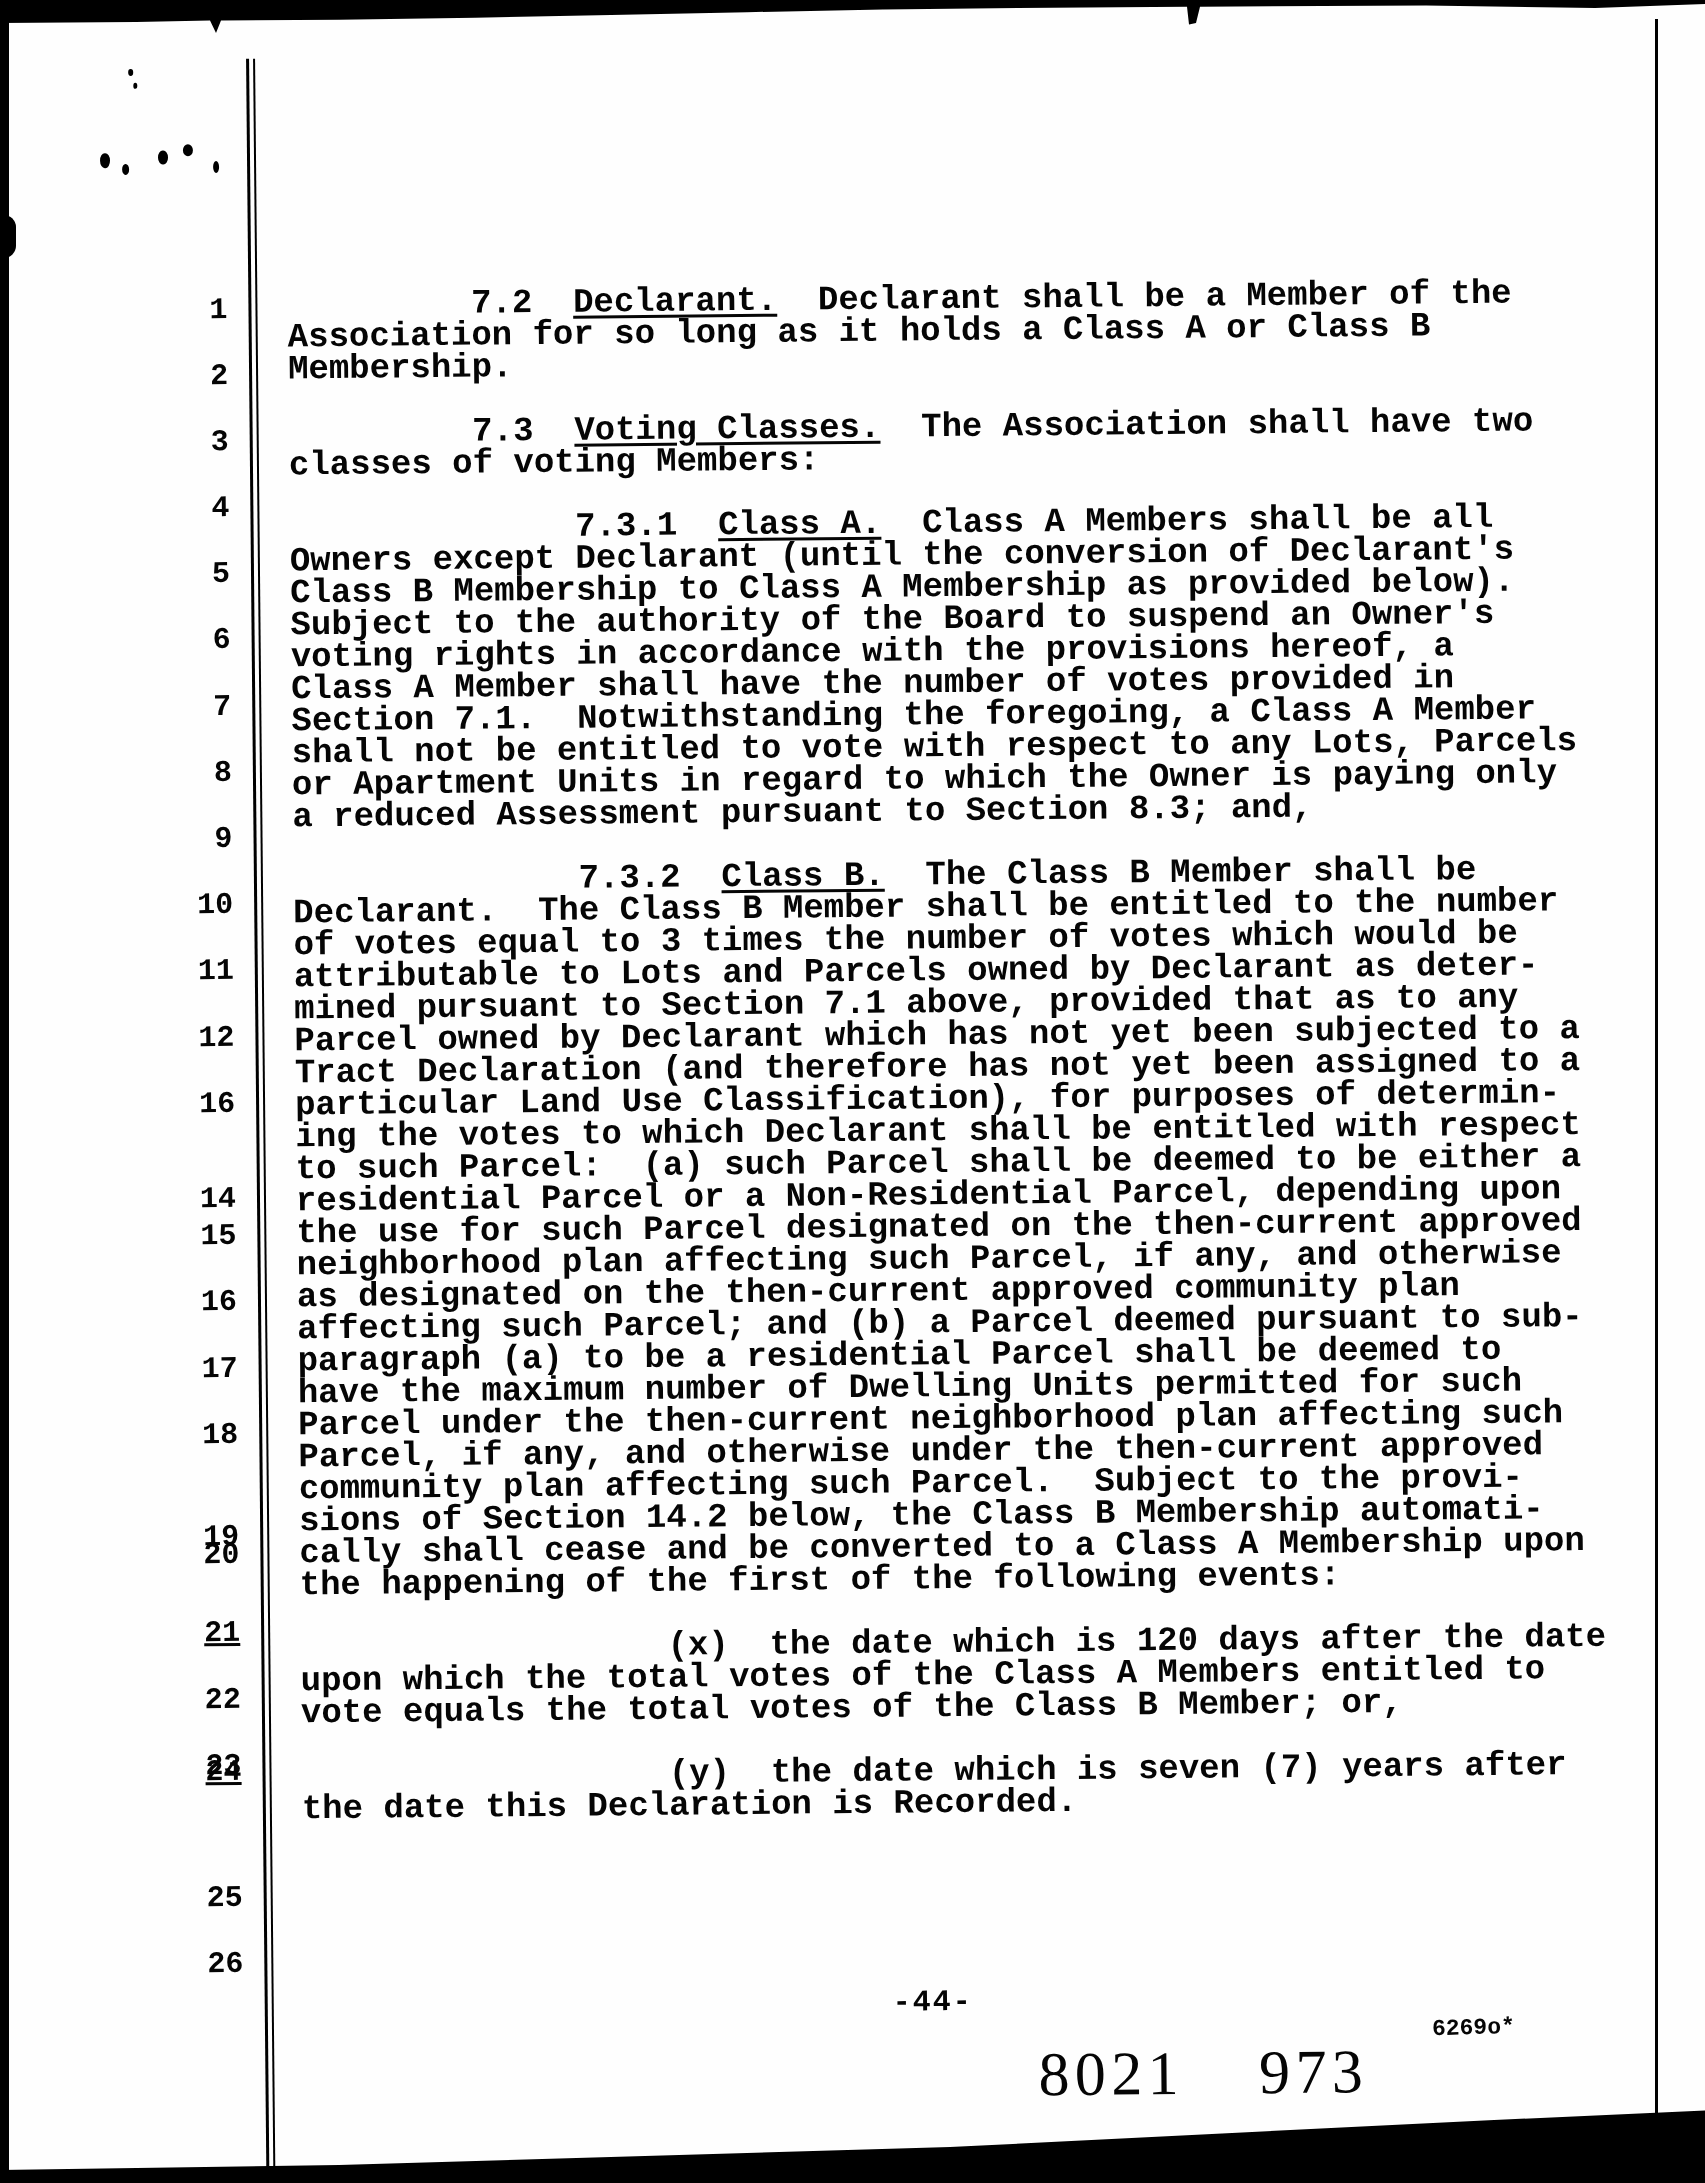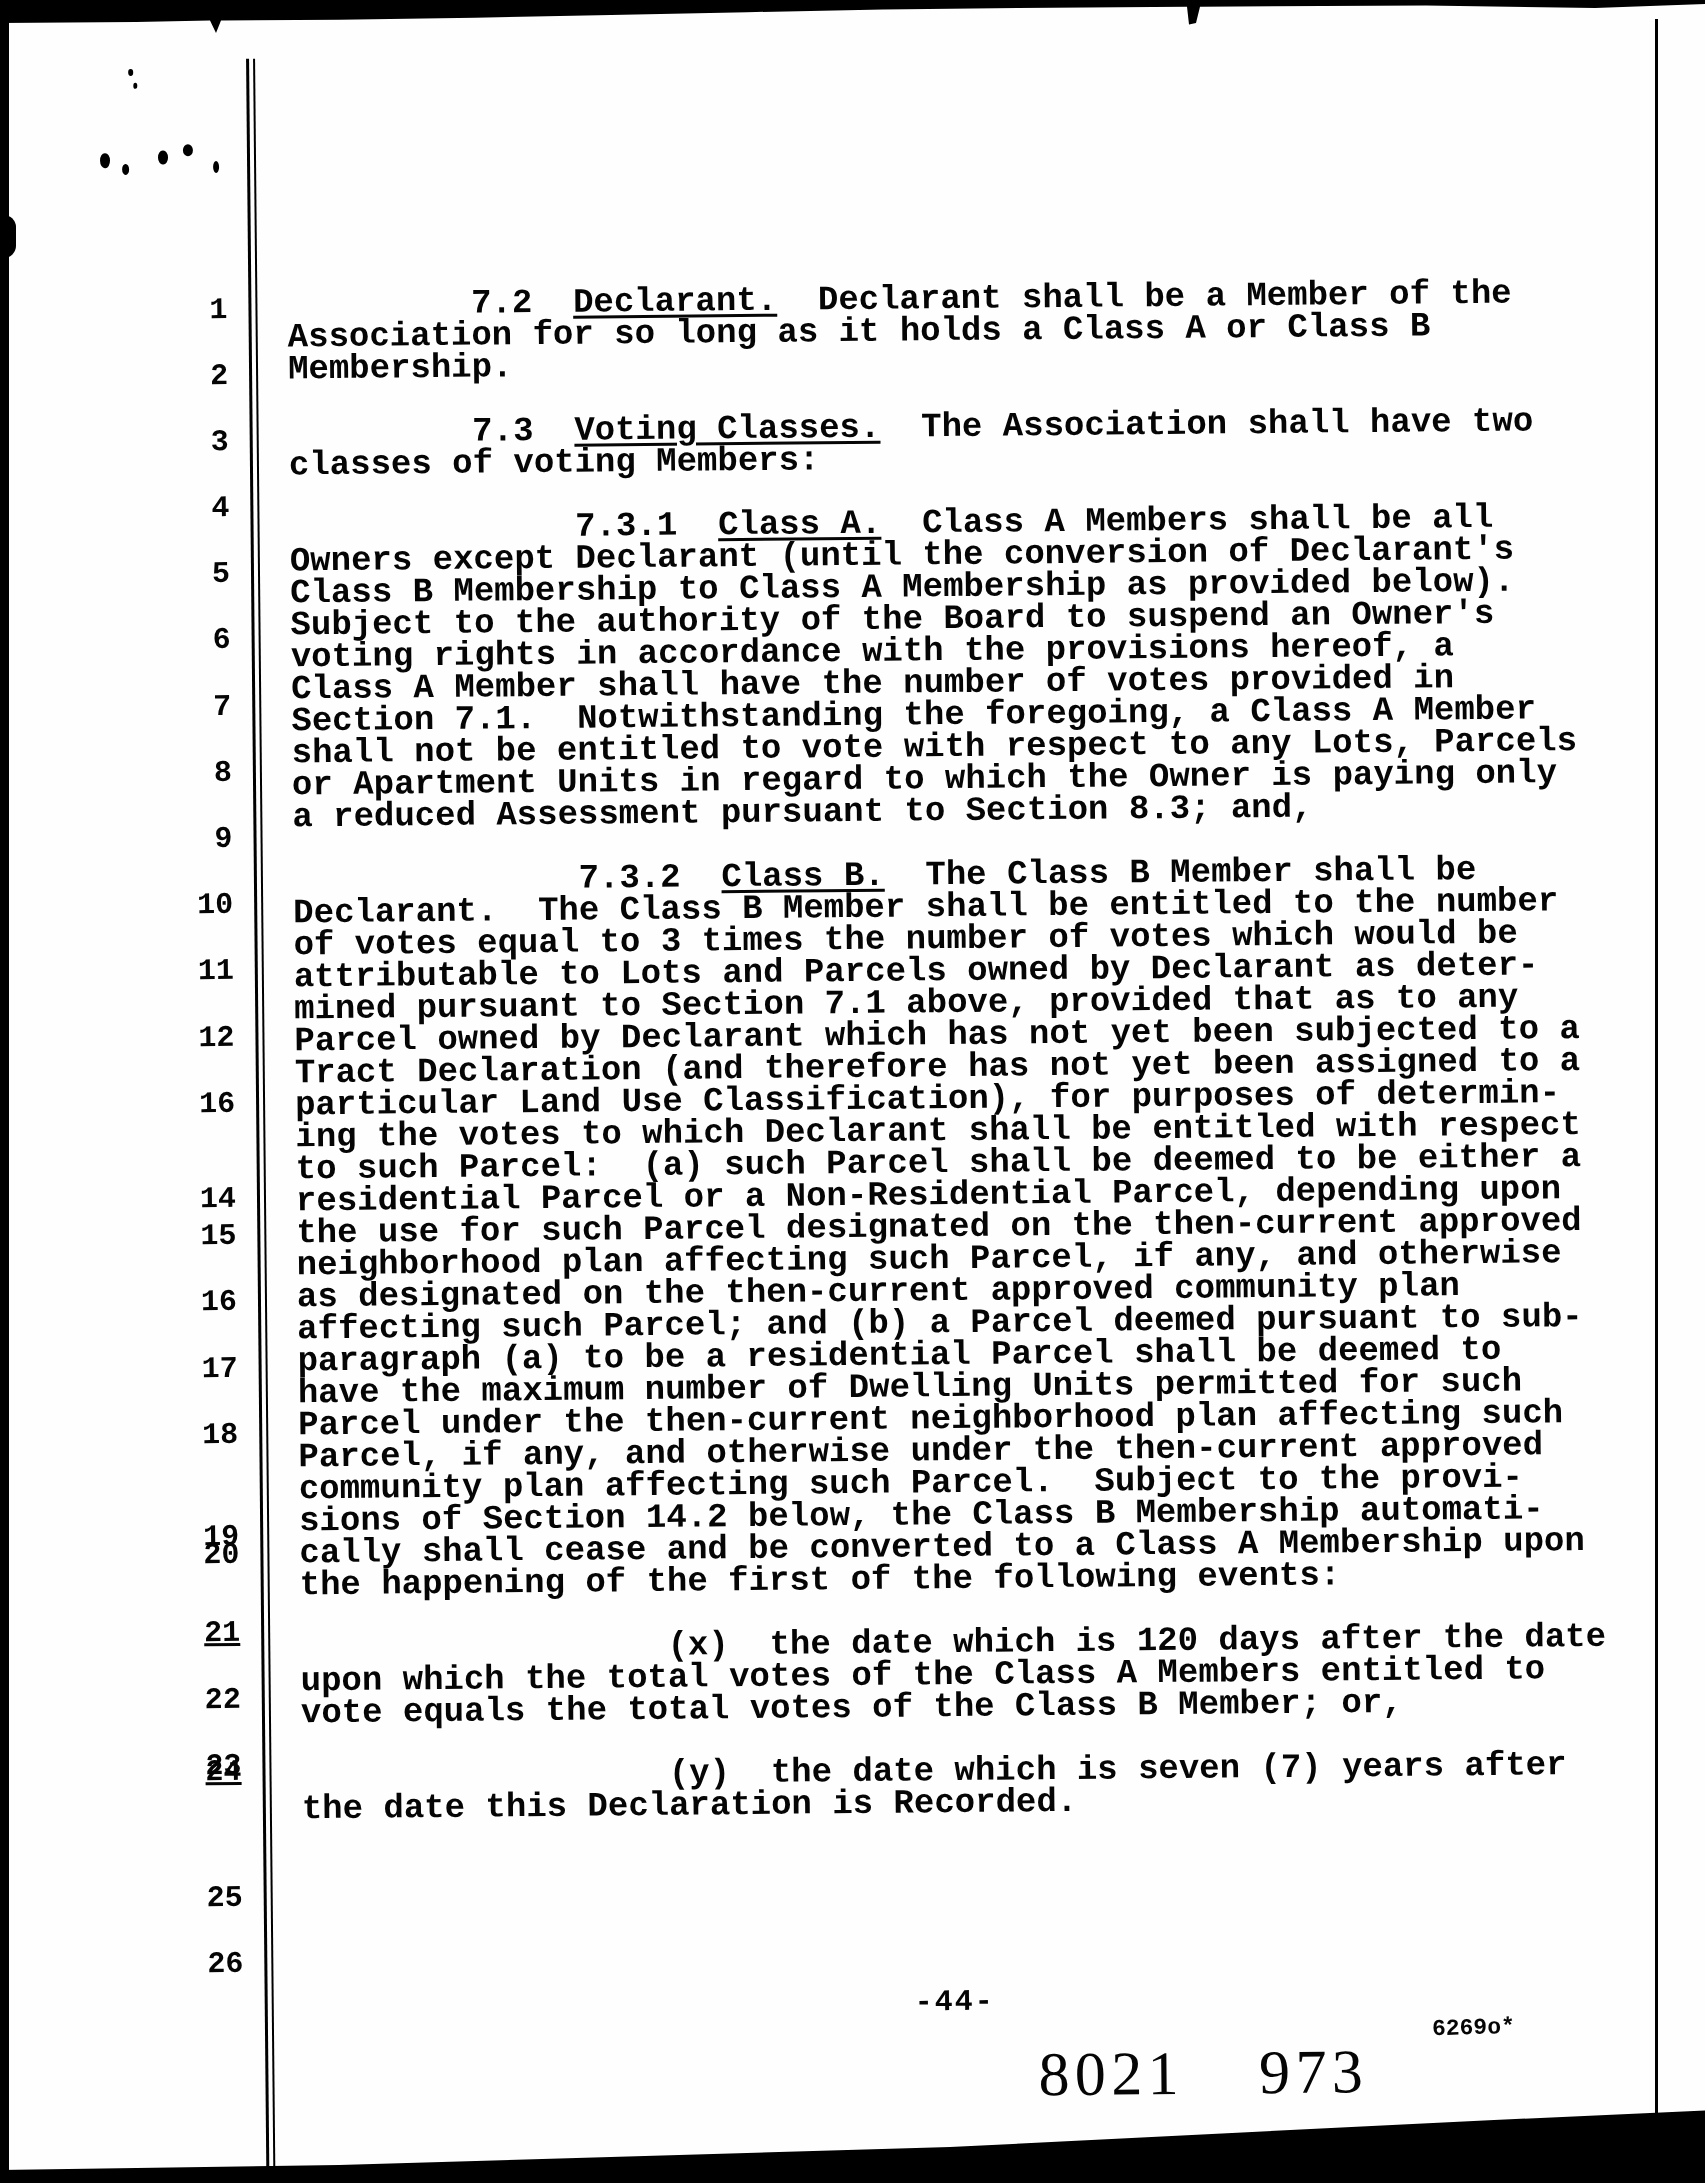--- a/index.html
+++ b/index.html
@@ -28,21 +28,21 @@
     white-space:pre;
   }
   #body-text .line{height:32px;}
   #body-text .u{
     text-decoration:underline;
     text-decoration-thickness:2.7px;
     text-underline-offset:4.1px;
   }
   
   .footer-pg{
-    position:absolute;left:906px;top:1988px;
+    position:absolute;left:884px;top:1988px;
     font:700 30px/30px "Liberation Mono","DejaVu Sans Mono",monospace;
     letter-spacing:2px;
   }
   .doc-code{
     position:absolute;left:1423px;top:2023px;
     font:700 23px/23px "Liberation Mono","DejaVu Sans Mono",monospace;
     transform:rotate(-1.2deg);
   }
   .stamp{
     position:absolute;left:1029px;top:2045px;

